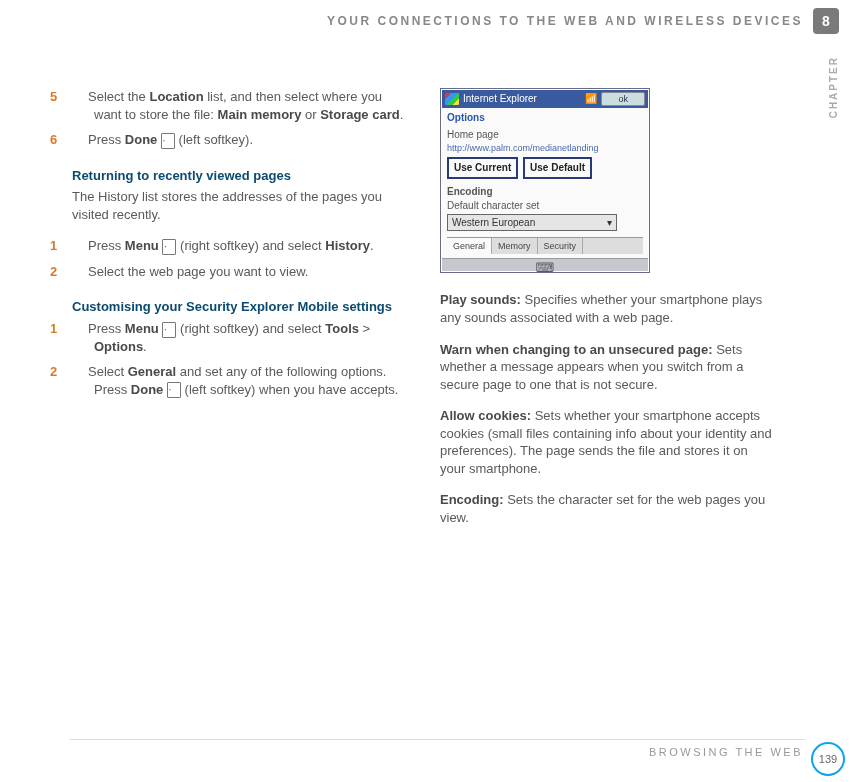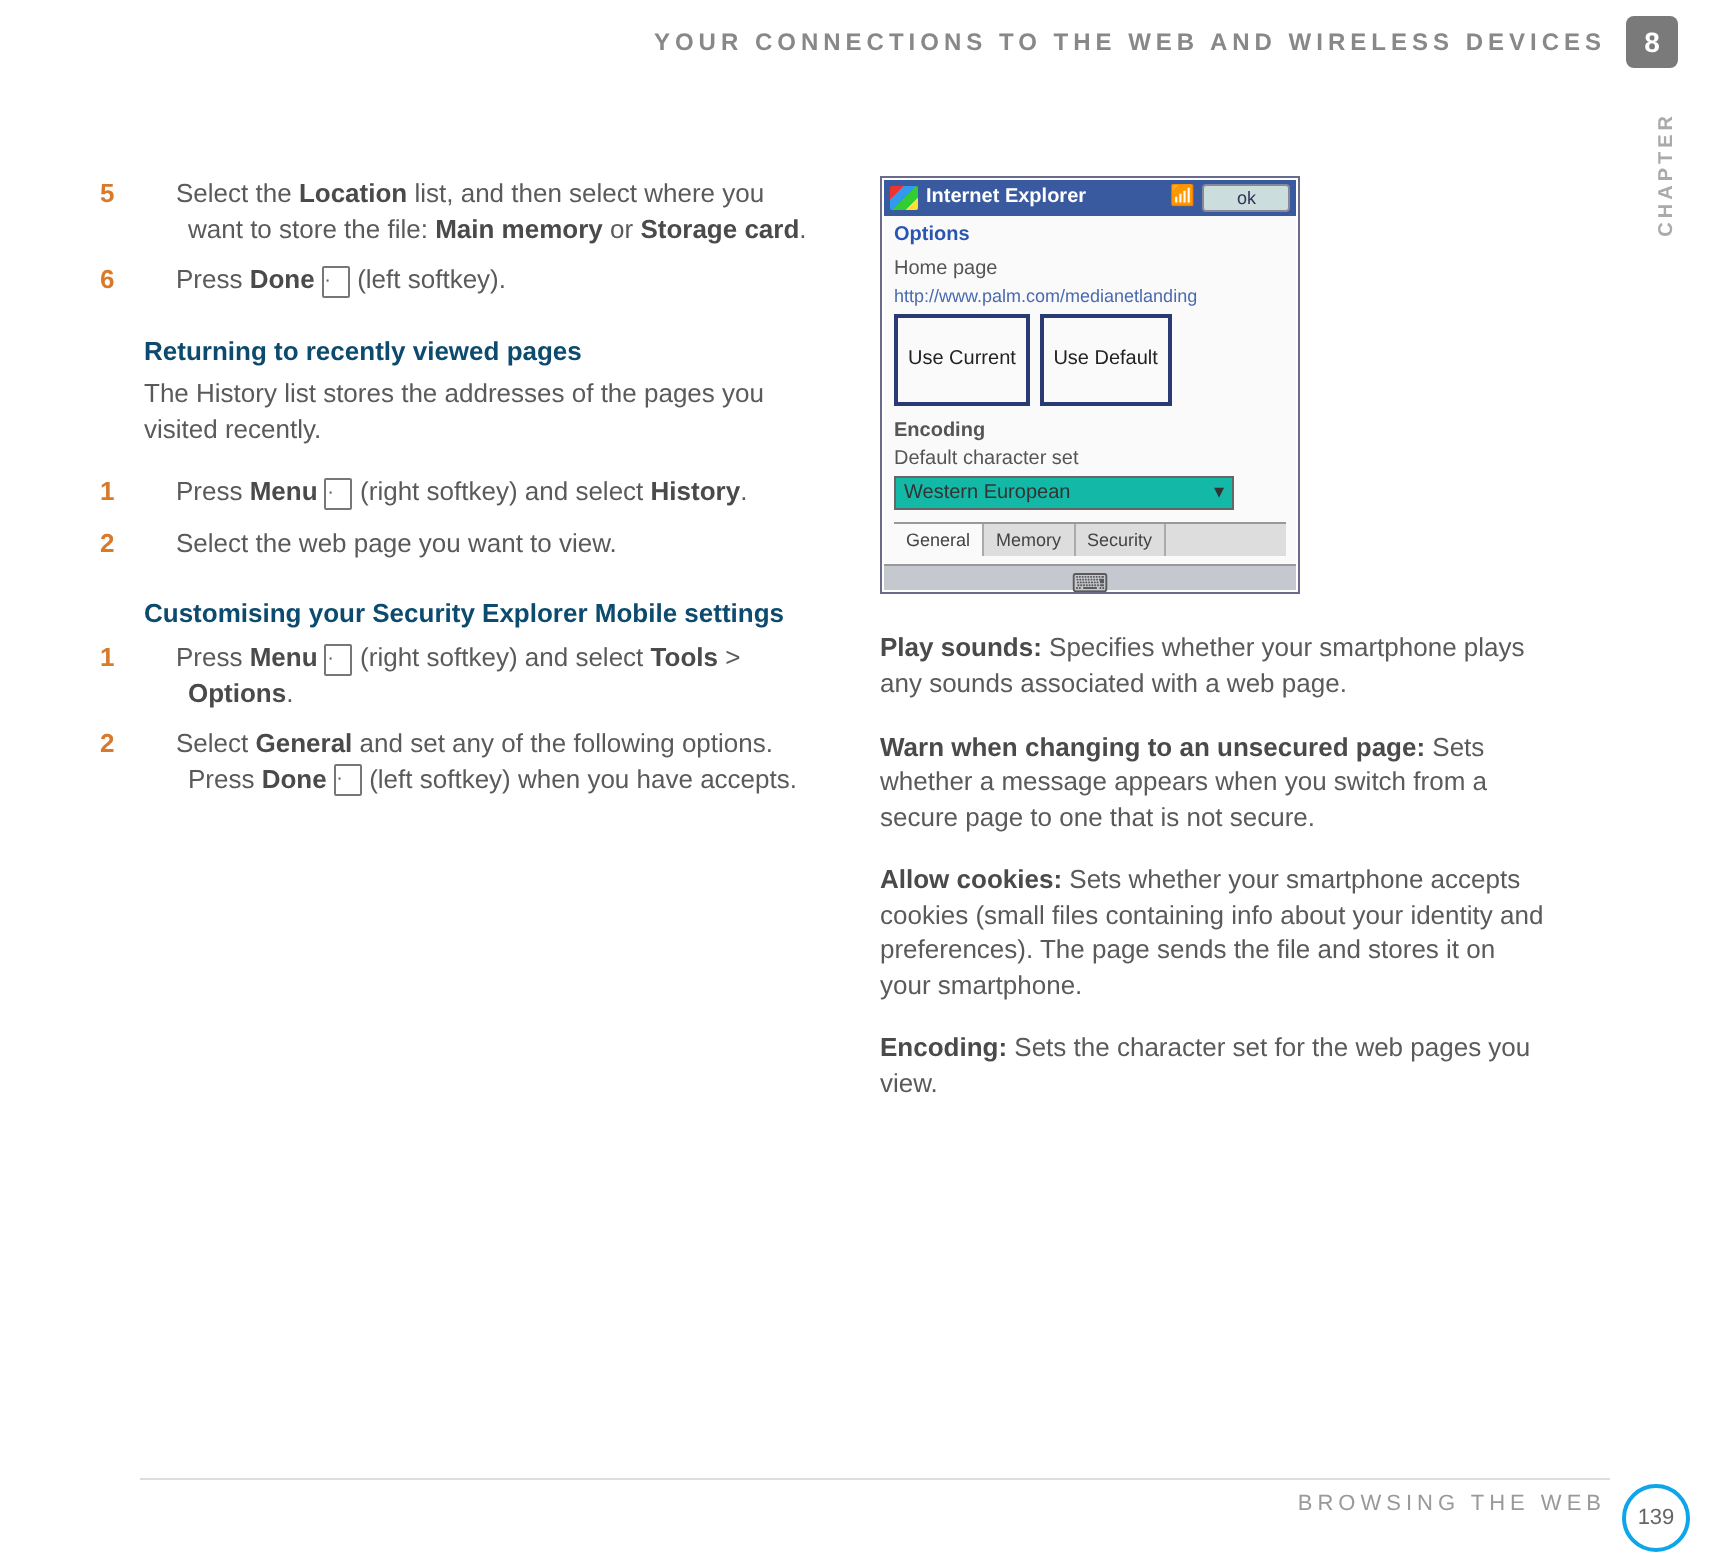--- a/index.html
+++ b/index.html
@@ -11,29 +11,29 @@
   .right{position:absolute;left:440px;top:88px;width:335px;font-size:13px;line-height:1.35}
   .num{display:inline-block;width:16px;color:#d97a2a;font-weight:700;vertical-align:top}
   .step{margin:0 0 8px 0;padding-left:22px;text-indent:-22px}
   .b{font-weight:700;color:#4a4a4a}
   .hd{font-weight:700;color:#0c4a6e;margin:18px 0 4px}
   .p{margin:0 0 14px}
   .key{display:inline-block;border:1px solid #777;padding:0 6px;font-size:10px;line-height:14px;vertical-align:middle;border-radius:1px;letter-spacing:1px}
   .screenshot{width:206px;border:1px solid #6a6a8a;padding:1px;background:#fff;margin-bottom:18px}
   .ss-bar{background:#3a5aa0;color:#fff;font-size:10px;padding:2px 3px;display:flex;align-items:center;gap:4px}
   .ss-flag{width:14px;height:12px;background:linear-gradient(135deg,#e33 25%,#39e 25% 50%,#3c3 50% 75%,#fd3 75%);border-radius:1px}
-  .ss-title{font-weight:700}
+  .ss-title{font-weight:400}
   .ss-spacer{flex:1}
   .ss-ok{background:#cdd;color:#335;border:1px solid #889;font-size:9px;padding:0 16px;border-radius:2px}
   .ss-body{padding:3px 5px 4px;font-size:10px;color:#333;background:#fafafa}
   .ss-opt{color:#2a55b0;font-weight:700;margin-bottom:3px}
   .ss-small{color:#555;margin-bottom:1px}
   .ss-url{color:#4a6ab0;font-size:9px;margin-bottom:3px}
-  .ss-btn{display:inline-block;border:2px solid #2a3a75;padding:14px 5px;font-size:10px;margin-right:2px;font-weight:400;color:#222}
-  .ss-sel{border:1px solid #666;padding:1px 4px;font-size:10px;margin-top:1px;display:flex;justify-content:space-between;align-items:center;width:160px;background:#14b8a6}
+  .ss-btn{display:inline-block;border:2px solid #2a3a75;padding:2px 5px;font-size:10px;margin-right:2px;font-weight:700;color:#222}
+  .ss-sel{border:1px solid #666;padding:1px 4px;font-size:10px;margin-top:1px;display:flex;justify-content:space-between;align-items:center;width:160px;background:#e5e5e5}
   .ss-tabs{display:flex;border-top:1px solid #999;margin-top:6px;background:#ddd}
   .ss-tab{font-size:9px;padding:2px 6px;border-right:1px solid #aaa;color:#444}
   .ss-tab.active{background:#fafafa}
   .ss-kbd{height:12px;background:#c5c8cf;text-align:center;border-top:1px solid #999}
   .footer{position:absolute;bottom:24px;right:60px;font-size:11px;letter-spacing:2.5px;color:#999}
   .pageno{position:absolute;bottom:6px;right:18px;width:30px;height:30px;border:2px solid #0ea5e9;border-radius:50%;display:flex;align-items:center;justify-content:center;font-size:11px;color:#666}
   .footline{position:absolute;bottom:42px;left:70px;right:58px;border-top:1px solid #ddd}
 </style>
 </head>
 <body>

